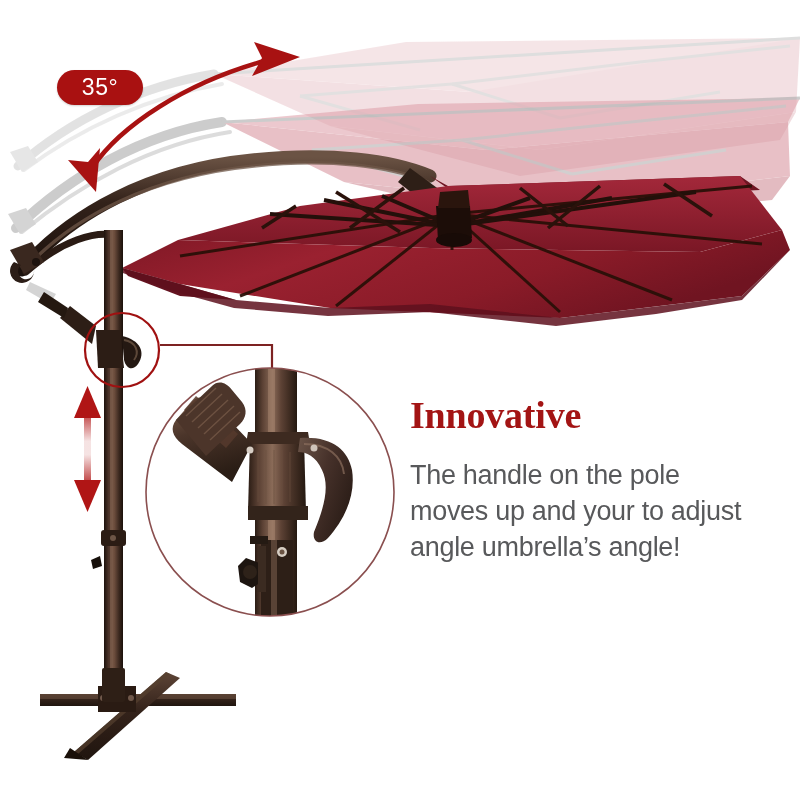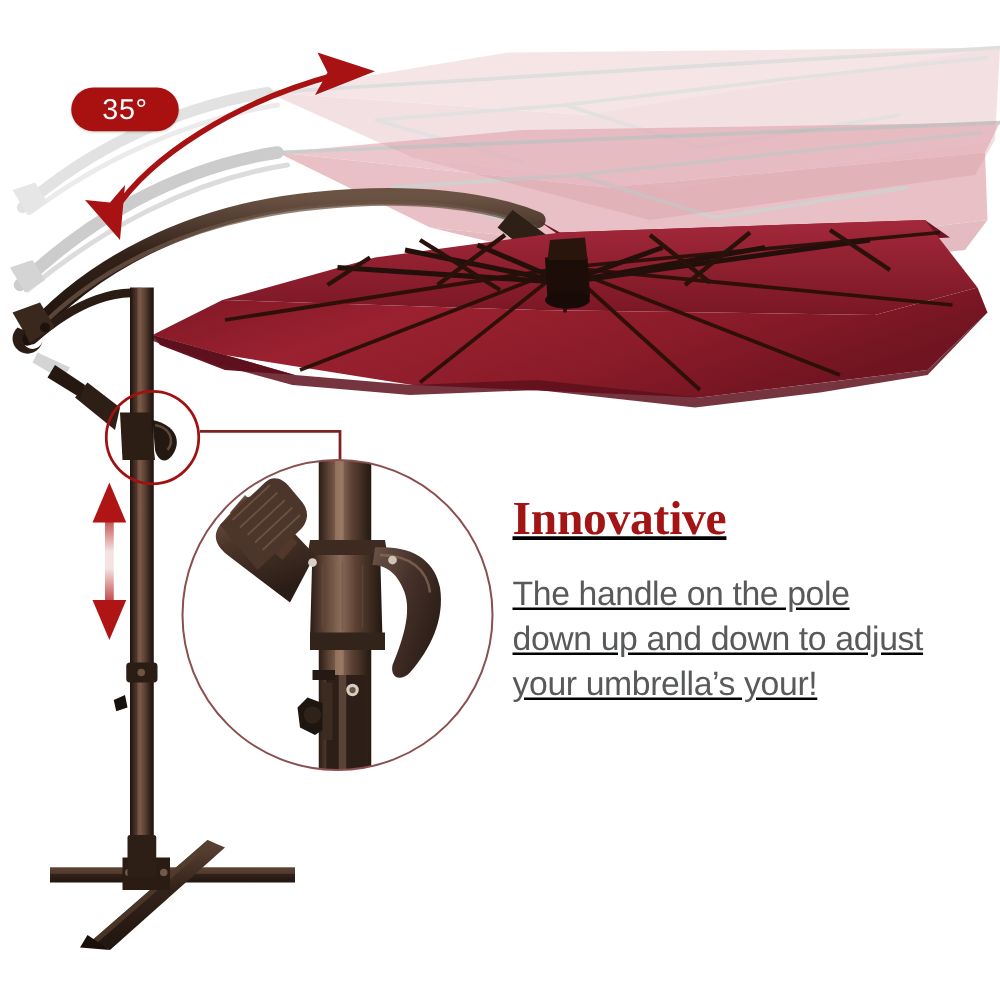--- a/index.html
+++ b/index.html
@@ -47,21 +47,20 @@
     letter-spacing: 0.5px;
     line-height: 1;
   }
 
   
   .copy-block {
     position: absolute;
     left: 410px;
     top: 393px;
     width: 382px;
-    text-decoration: underline;
   }
   .copy-heading {
     font-family: "Liberation Serif", serif;
     font-weight: bold;
     font-size: 38px;
     line-height: 44px;
     color: #a31414;
     margin: 0;
     letter-spacing: -0.2px;
   }
@@ -363,18 +362,18 @@
   <div class="angle-badge">
     <span>35°</span>
   </div>
 
   <div class="copy-block">
     <h2 class="copy-heading">
       <span class="hl1">Innovative</span>
     </h2>
     <p class="copy-body">
       <span class="bl">The handle on the pole</span>
-      <span class="bl">down up and down to adjust</span>
-      <span class="bl">your umbrella’s your!</span>
+      <span class="bl">moves up and your to adjust</span>
+      <span class="bl">angle umbrella’s angle!</span>
     </p>
   </div>
 
 </div>
 
 </body></html>

